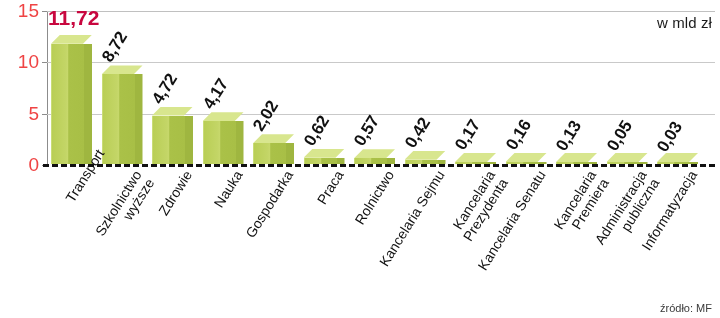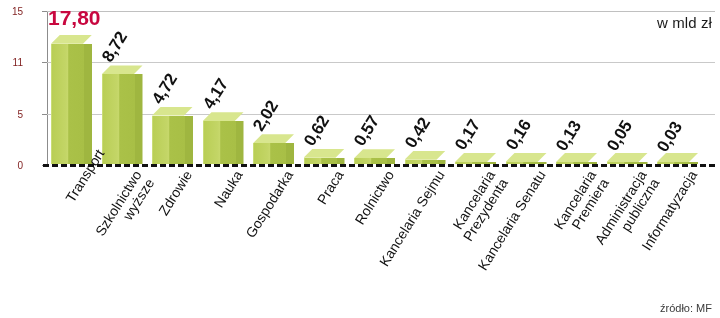--- a/index.html
+++ b/index.html
@@ -83,24 +83,24 @@
     position: absolute;
     left: -5px;
     width: 5px;
     height: 1px;
     background: #8c8c8c;
   }
 
   .ytick-label {
     position: absolute;
     right: 100%;
-    margin-right: 24px;
+    margin-right: 8px;
     transform: translateY(-50%);
-    font-size: 10px;
-    color: #7f1d1d;
+    font-size: 19px;
+    color: #ef4444;
     white-space: nowrap;
   }
   .ytick {
     position: absolute;
     left: 0;
     width: 0;
   }
 
   
   .bars-layer {
@@ -194,21 +194,21 @@
         <div class="ytick" style="top: 154px;">
           <div class="ytick-mark"></div>
           <div class="ytick-label">0</div>
         </div>
         <div class="ytick" style="top: 102.667px;">
           <div class="ytick-mark"></div>
           <div class="ytick-label">5</div>
         </div>
         <div class="ytick" style="top: 51.3333px;">
           <div class="ytick-mark"></div>
-          <div class="ytick-label">11</div>
+          <div class="ytick-label">10</div>
         </div>
         <div class="ytick" style="top: 0px;">
           <div class="ytick-mark"></div>
           <div class="ytick-label">15</div>
         </div>
       </div>
     <div class="bars-layer" id="bars-layer">
         <div class="bar-group" title="Transport: 11,72" style="left: 4px; width: 41px; height: 129.325px;">
           <div class="bar-side" style="left: 32px; width: 9px; height: 120.325px; background: rgb(159, 182, 64); clip-path: polygon(0px 0px, 100% -9px, 100% 100%, 0px 100%);"></div>
           <div class="bar-front" style="width: 32px; height: 120.325px;"></div>
@@ -270,21 +270,21 @@
           <div class="bar-top" style="bottom: 2px; width: 41px; height: 9px; background: rgb(216, 230, 142); clip-path: polygon(0px 100%, 9px 0px, 100% 0px, 32px 100%);"></div>
         </div>
         <div class="bar-group" title="Informatyzacja: 0,03" style="left: 610px; width: 41px; height: 11px;">
           <div class="bar-side" style="left: 32px; width: 9px; height: 2px; background: rgb(159, 182, 64); clip-path: polygon(0px 0px, 100% -9px, 100% 100%, 0px 100%);"></div>
           <div class="bar-front" style="width: 32px; height: 2px;"></div>
           <div class="bar-top" style="bottom: 2px; width: 41px; height: 9px; background: rgb(216, 230, 142); clip-path: polygon(0px 100%, 9px 0px, 100% 0px, 32px 100%);"></div>
         </div>
       </div>
     <div class="baseline"></div>
     <div id="value-layer">
-        <div class="value-label highlight" style="left: 1px; top: -5.32533px;">17,80</div>
+        <div class="value-label highlight" style="left: 1px; top: -5.32533px;">11,72</div>
         <div class="value-label" style="left: 67.94px; top: 49.4747px; transform: rotate(-58deg) translate(0px, 0px); transform-origin: left bottom; margin-top: -14px;">8,72</div>
         <div class="value-label" style="left: 118.44px; top: 90.5413px; transform: rotate(-58deg) translate(0px, 0px); transform-origin: left bottom; margin-top: -14px;">4,72</div>
         <div class="value-label" style="left: 168.94px; top: 96.188px; transform: rotate(-58deg) translate(0px, 0px); transform-origin: left bottom; margin-top: -14px;">4,17</div>
         <div class="value-label" style="left: 219.44px; top: 118.261px; transform: rotate(-58deg) translate(0px, 0px); transform-origin: left bottom; margin-top: -14px;">2,02</div>
         <div class="value-label" style="left: 269.94px; top: 132.635px; transform: rotate(-58deg) translate(0px, 0px); transform-origin: left bottom; margin-top: -14px;">0,62</div>
         <div class="value-label" style="left: 320.44px; top: 133.148px; transform: rotate(-58deg) translate(0px, 0px); transform-origin: left bottom; margin-top: -14px;">0,57</div>
         <div class="value-label" style="left: 370.94px; top: 134.688px; transform: rotate(-58deg) translate(0px, 0px); transform-origin: left bottom; margin-top: -14px;">0,42</div>
         <div class="value-label" style="left: 421.44px; top: 137.255px; transform: rotate(-58deg) translate(0px, 0px); transform-origin: left bottom; margin-top: -14px;">0,17</div>
         <div class="value-label" style="left: 471.94px; top: 137.357px; transform: rotate(-58deg) translate(0px, 0px); transform-origin: left bottom; margin-top: -14px;">0,16</div>
         <div class="value-label" style="left: 522.44px; top: 137.665px; transform: rotate(-58deg) translate(0px, 0px); transform-origin: left bottom; margin-top: -14px;">0,13</div>

